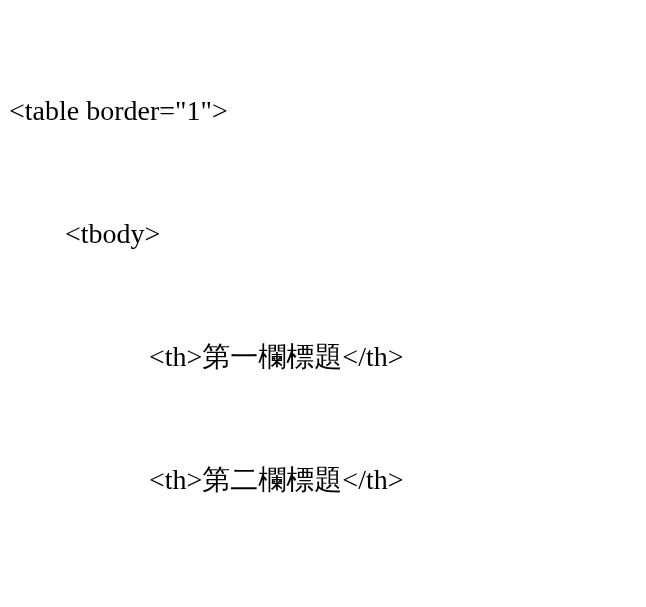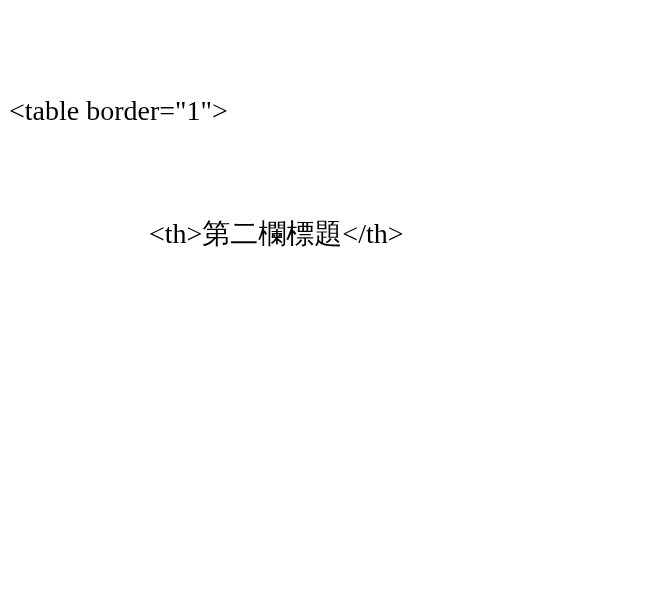--- a/index.html
+++ b/index.html
@@ -26,20 +26,22 @@
     .code-line {
       white-space: pre;
       height: 41px;
     }
   </style>
 </head>
 <body>
 
 <div class="code-block">
   <div class="code-line">&lt;table border="1"&gt;</div>
+  <div class="code-line">        &lt;tbody&gt;</div>
+  <div class="code-line">                    &lt;th&gt;第一欄標題&lt;/th&gt;</div>
   <div class="code-line">                    &lt;th&gt;第二欄標題&lt;/th&gt;</div>
   
   
   
   
   
   
   
   
   

